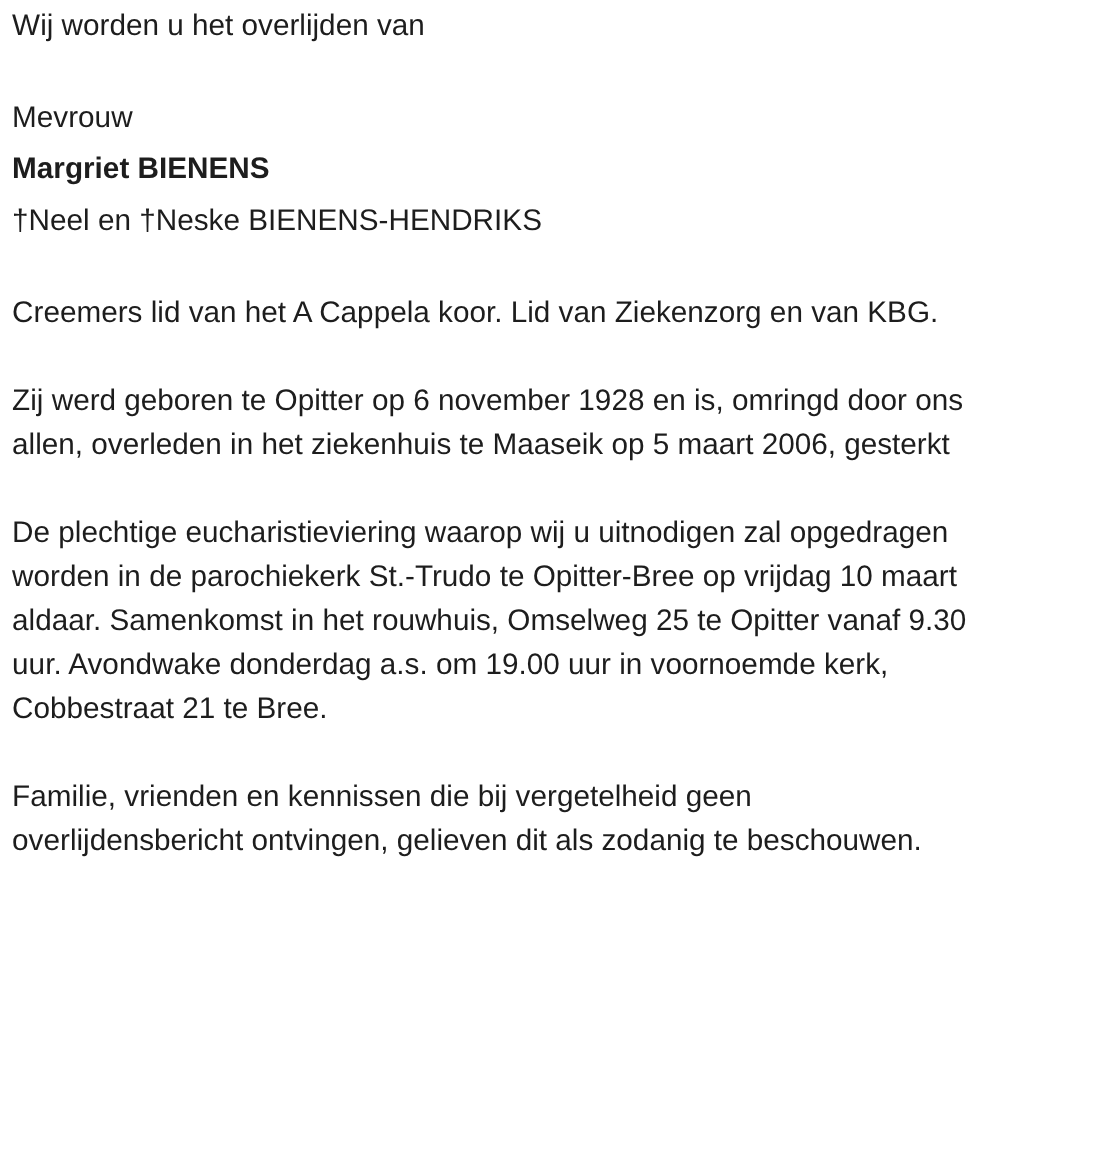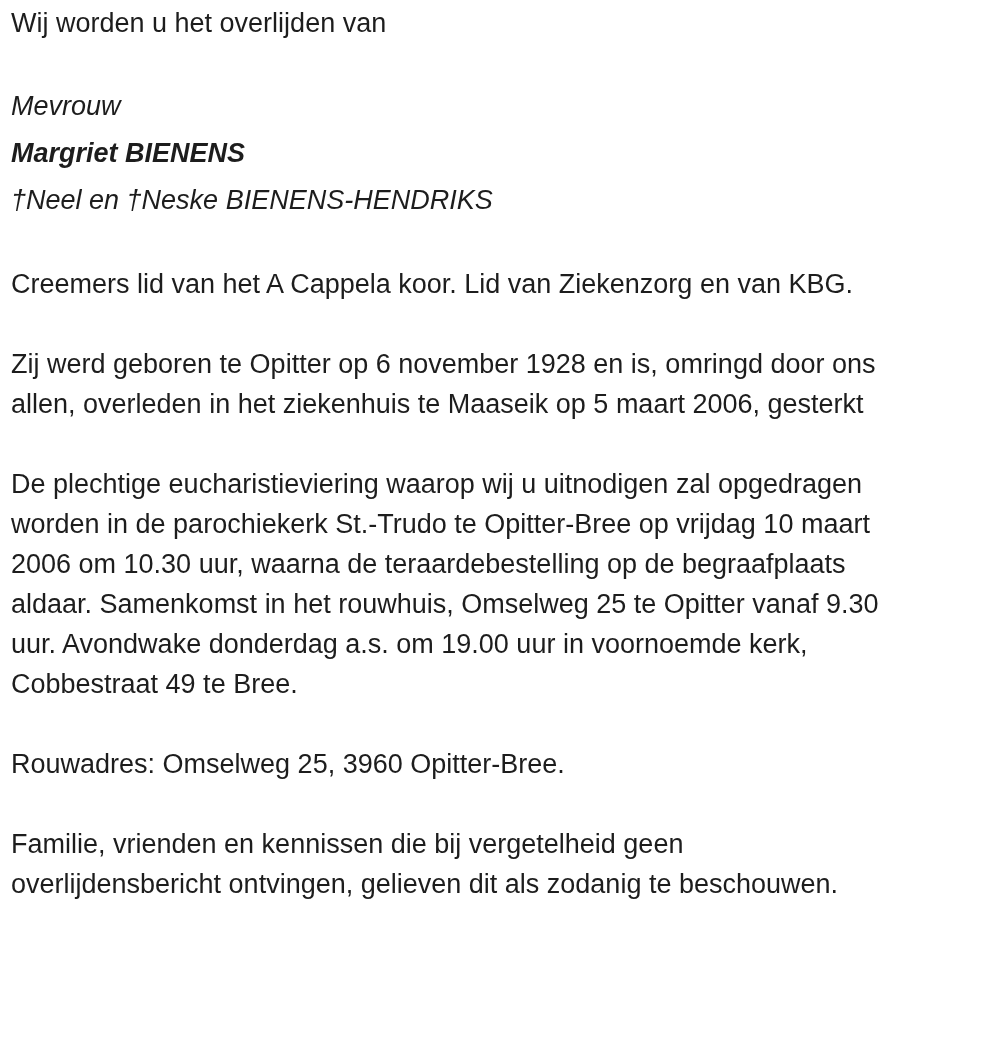--- a/index.html
+++ b/index.html
@@ -21,21 +21,20 @@
   .para {
     margin: 0 0 40px 0;
   }
   .line {
     line-height: 40px;
     white-space: nowrap;
   }
   .line-tall {
     line-height: 47px;
     white-space: nowrap;
-    font-style: italic;
   }
   .name-bold {
     font-weight: 700;
   }
 </style>
 </head>
 <body style="background: rgb(255, 255, 255); color: rgb(29, 29, 29);">
 
 <div class="doc">
 
@@ -54,28 +53,24 @@
   </div>
 
   <div class="para">
     <div class="line">Zij werd geboren te Opitter op 6 november 1928 en is, omringd door ons</div>
     <div class="line">allen, overleden in het ziekenhuis te Maaseik op 5 maart 2006, gesterkt</div>
   </div>
 
   <div class="para">
     <div class="line">De plechtige eucharistieviering waarop wij u uitnodigen zal opgedragen</div>
     <div class="line">worden in de parochiekerk St.-Trudo te Opitter-Bree op vrijdag 10 maart</div>
-    <div class="line">2006 om 10.30 uur, waarna de teraardebestelling op de begraafplaats</div>
     <div class="line">aldaar. Samenkomst in het rouwhuis, Omselweg 25 te Opitter vanaf 9.30</div>
     <div class="line">uur. Avondwake donderdag a.s. om 19.00 uur in voornoemde kerk,</div>
-    <div class="line">Cobbestraat 49 te Bree.</div>
+    <div class="line">Cobbestraat 21 te Bree.</div>
   </div>
 
-  <div class="para">
-    <div class="line">Rouwadres: Omselweg 25, 3960 Opitter-Bree.</div>
-  </div>
 
   <div class="para">
     <div class="line">Familie, vrienden en kennissen die bij vergetelheid geen</div>
     <div class="line">overlijdensbericht ontvingen, gelieven dit als zodanig te beschouwen.</div>
   </div>
 
 </div>
 
 </body></html>

